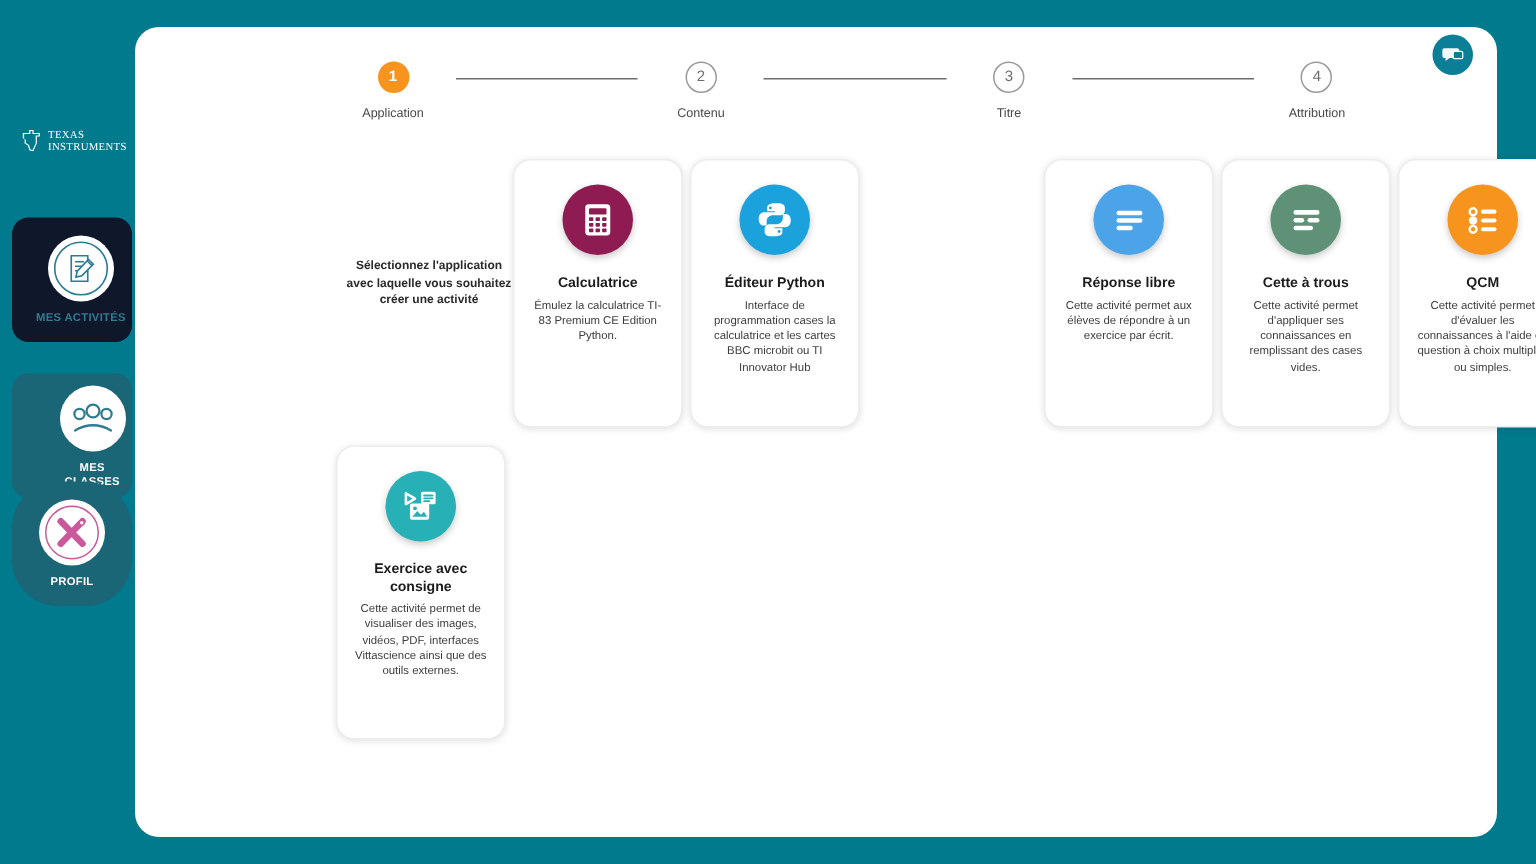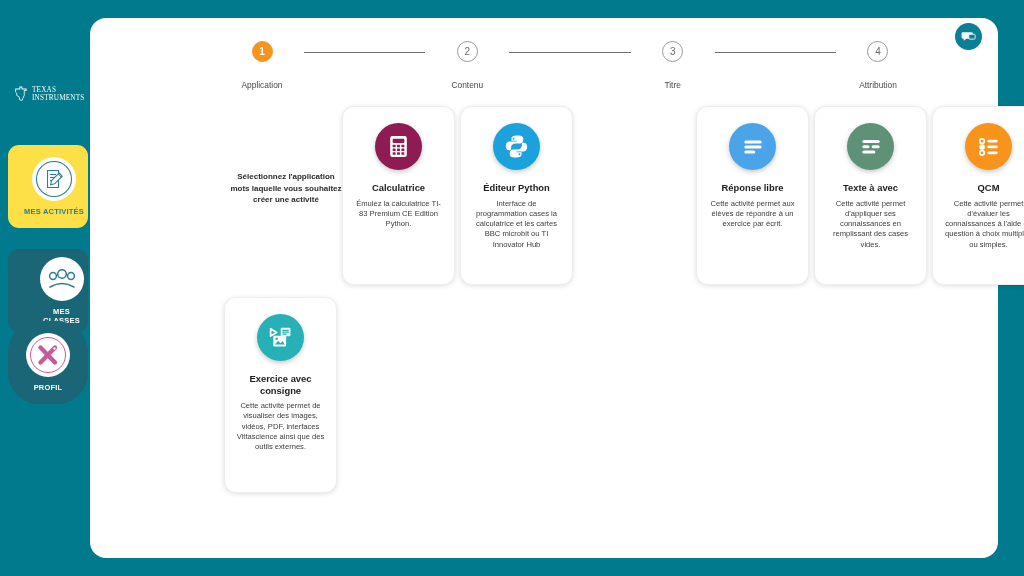--- a/index.html
+++ b/index.html
@@ -42,21 +42,21 @@
     position: absolute;
     left: 8px;
     width: 80px; height: 83px;
     border-radius: 11px;
     background: #1A6576;
     display: flex; flex-direction: column;
     align-items: center; justify-content: center;
     gap: 6px;
     cursor: pointer;
   }
-  .nav-item.active { background: #fde047; padding-left: 12px; }
+  .nav-item.active { background: #0f172a; padding-left: 12px; }
   .nav-item .nav-circle {
     width: 44px; height: 44px;
     border-radius: 50%;
     background: #ffffff;
     display: flex; align-items: center; justify-content: center;
   }
   .nav-item.active .nav-circle { background: #ffffff; }
   .nav-item .nav-label {
     font-size: 7.5px;
     font-weight: bold;
@@ -114,21 +114,21 @@
     font-size: 10px;
     display: flex; align-items: center; justify-content: center;
   }
   .step.active .bubble {
     background: #F7941E;
     border-color: #F7941E;
     color: #ffffff;
     font-weight: bold;
   }
   .step .step-label {
-    margin-top: 18px;
+    margin-top: 8px;
     font-size: 8.4px;
     color: #4A4A4A;
     white-space: nowrap;
   }
   .step.active .step-label { color: #4A4A4A; }
   .step-line {
     flex: 1 1 auto;
     height: 1px;
     background: #6E6E6E;
     margin-top: 11px;
@@ -277,21 +277,21 @@
         <div class="step-label">Titre</div>
       </div>
       <div class="step-line"></div>
 
       <div class="step">
         <div class="bubble">4</div>
         <div class="step-label">Attribution</div>
       </div>
     </div>
 
-    <div id="instruction">Sélectionnez l'application mots laquelle vous souhaitez créer une activité</div>
+    <div id="instruction">Sélectionnez l'application avec laquelle vous souhaitez créer une activité</div>
 
     <div id="card-calculatrice" class="card">
       <div class="icon-circle" style="background:#8E1B52">
         <svg width="25" height="25" viewBox="0 0 24 24">
           <rect x="4" y="2" width="16" height="20" rx="2.2" fill="#ffffff"></rect>
           <rect x="6.4" y="4.6" width="11.2" height="4" rx="0.8" fill="#8E1B52"></rect>
           <g fill="#8E1B52">
             <rect x="6.4" y="10.4" width="2.8" height="2.4" rx="0.5"></rect>
             <rect x="10.6" y="10.4" width="2.8" height="2.4" rx="0.5"></rect>
             <rect x="14.8" y="10.4" width="2.8" height="2.4" rx="0.5"></rect>
@@ -334,21 +334,21 @@
 
     <div id="card-texte" class="card">
       <div class="icon-circle" style="background:#5F9177">
         <svg width="26" height="26" viewBox="0 0 24 24">
           <rect x="4" y="5.6" width="16" height="2.8" rx="1.4" fill="#ffffff"></rect>
           <rect x="4" y="10.4" width="6.6" height="2.8" rx="1.4" fill="#ffffff"></rect>
           <rect x="12.6" y="10.4" width="7.4" height="2.8" rx="1.4" fill="#ffffff"></rect>
           <rect x="4" y="15.2" width="12" height="2.8" rx="1.4" fill="#ffffff"></rect>
         </svg>
       </div>
-      <div class="card-title">Texte à avec</div>
+      <div class="card-title">Cette à trous</div>
       <div class="card-desc">Cette activité permet d'appliquer ses connaissances en remplissant des cases vides.</div>
     </div>
 
     <div id="card-qcm" class="card">
       <div class="icon-circle" style="background:#F7941E">
         <svg width="26" height="26" viewBox="0 0 24 24">
           <circle cx="5.6" cy="6.6" r="2.1" fill="none" stroke="#ffffff" stroke-width="1.5"></circle>
           <circle cx="5.6" cy="12" r="2.6" fill="#ffffff"></circle>
           <circle cx="5.6" cy="17.4" r="2.1" fill="none" stroke="#ffffff" stroke-width="1.5"></circle>
           <rect x="10.4" y="5.3" width="9.6" height="2.5" rx="1.25" fill="#ffffff"></rect>

